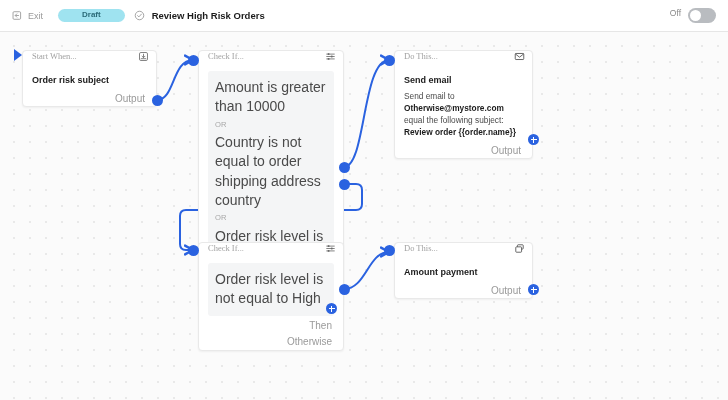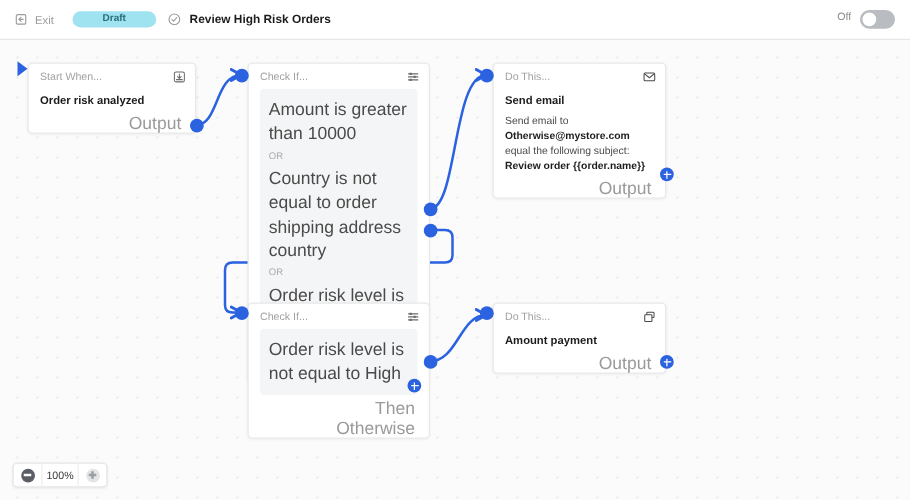--- a/index.html
+++ b/index.html
@@ -70,22 +70,22 @@
   
   .node {
     position: absolute;
     background: #ffffff;
     border: 1px solid #e9e9e9;
     border-radius: 4px;
     box-shadow: 0 1px 2px rgba(0,0,0,0.05);
     z-index: 10;
   }
   .node-head {
-    display: flex; align-items: center;
-    height: 20px; padding: 0 7px 0 9px;
+    display: flex; align-items: flex-start;
+    height: 20px; padding: 0 7px 0 9px; font-family: Liberation Serif, serif;
   }
   .node-head .ttl {
     font-size: 8.5px; color: #a2a2a2;
   }
   .node-head .hico {
     margin-left: auto; width: 11px; height: 11px; display: block;
   }
   .node-body { padding: 0 9px; }
   .node-title {
     font-size: 9px; font-weight: bold; color: #1c1c1c;
@@ -104,21 +104,21 @@
   .cond.op { color: #a8a8a8; font-size: 7.6px; padding: 2px 0; }
   .desc {
     font-size: 8.3px; color: #4a4a4a; line-height: 1.45;
     padding: 0 0 4px;
   }
   .desc b { color: #1c1c1c; font-weight: bold; }
   .port-row {
     display: flex; align-items: center; justify-content: flex-end;
     height: 16px; padding-right: 2px; position: relative;
   }
-  .port-label { font-size: 14px; color: #9a9a9a; }
+  .port-label { font-size: 10px; color: #9a9a9a; }
 
   
   .dot {
     position: absolute;
     width: 11px; height: 11px; border-radius: 50%;
     background: #2a62e0;
     z-index: 20;
     cursor: pointer;
   }
   .dot.plus {
@@ -224,21 +224,21 @@
     <div class="start-tri" style="left:14px; top:17px;"></div>
     <div class="node" style="left:22px; top:18px; width:135px;">
       <div class="node-head">
         <span class="ttl">Start When...</span>
         <svg class="hico" viewBox="0 0 16 16">
           <rect x="2.2" y="2.2" width="11.6" height="11.6" rx="2" fill="none" stroke="#6a6a6a" stroke-width="1.2"></rect>
           <path d="M8 4.6 V9.4 M5.9 7.6 L8 9.7 L10.1 7.6 M4.6 11.2 H11.4" fill="none" stroke="#6a6a6a" stroke-width="1.2" stroke-linecap="round" stroke-linejoin="round"></path>
         </svg>
       </div>
       <div class="node-body">
-        <div class="node-title">Order risk analyzed</div>
+        <div class="node-title">Order risk subject</div>
         <div class="port-row">
           <span class="port-label">Output</span>
         </div>
       </div>
     </div>
     <span class="dot" style="left:152px; top:63px;"></span>
 
     <div class="node" style="left:198px; top:18px; width:146px;">
       <div class="node-head">
         <span class="ttl">Check If...</span>
@@ -325,24 +325,15 @@
       <div class="node-body">
         <div class="node-title">Amount payment</div>
         <div class="port-row">
           <span class="port-label">Output</span>
         </div>
       </div>
     </div>
     <span class="dot" style="left:384px; top:213px;"></span>
     <span class="dot plus" style="left:528px; top:252px;"></span>
 
-    <div class="zoomctl">
-      <div class="zbtn">
-        <span class="zcircle minus"></span>
-      </div>
-      <div class="zval">100%</div>
-      <div class="zbtn">
-        <span class="zcircle plus"></span>
-      </div>
-    </div>
 
   </div>
 </div>
 
 </body></html>

